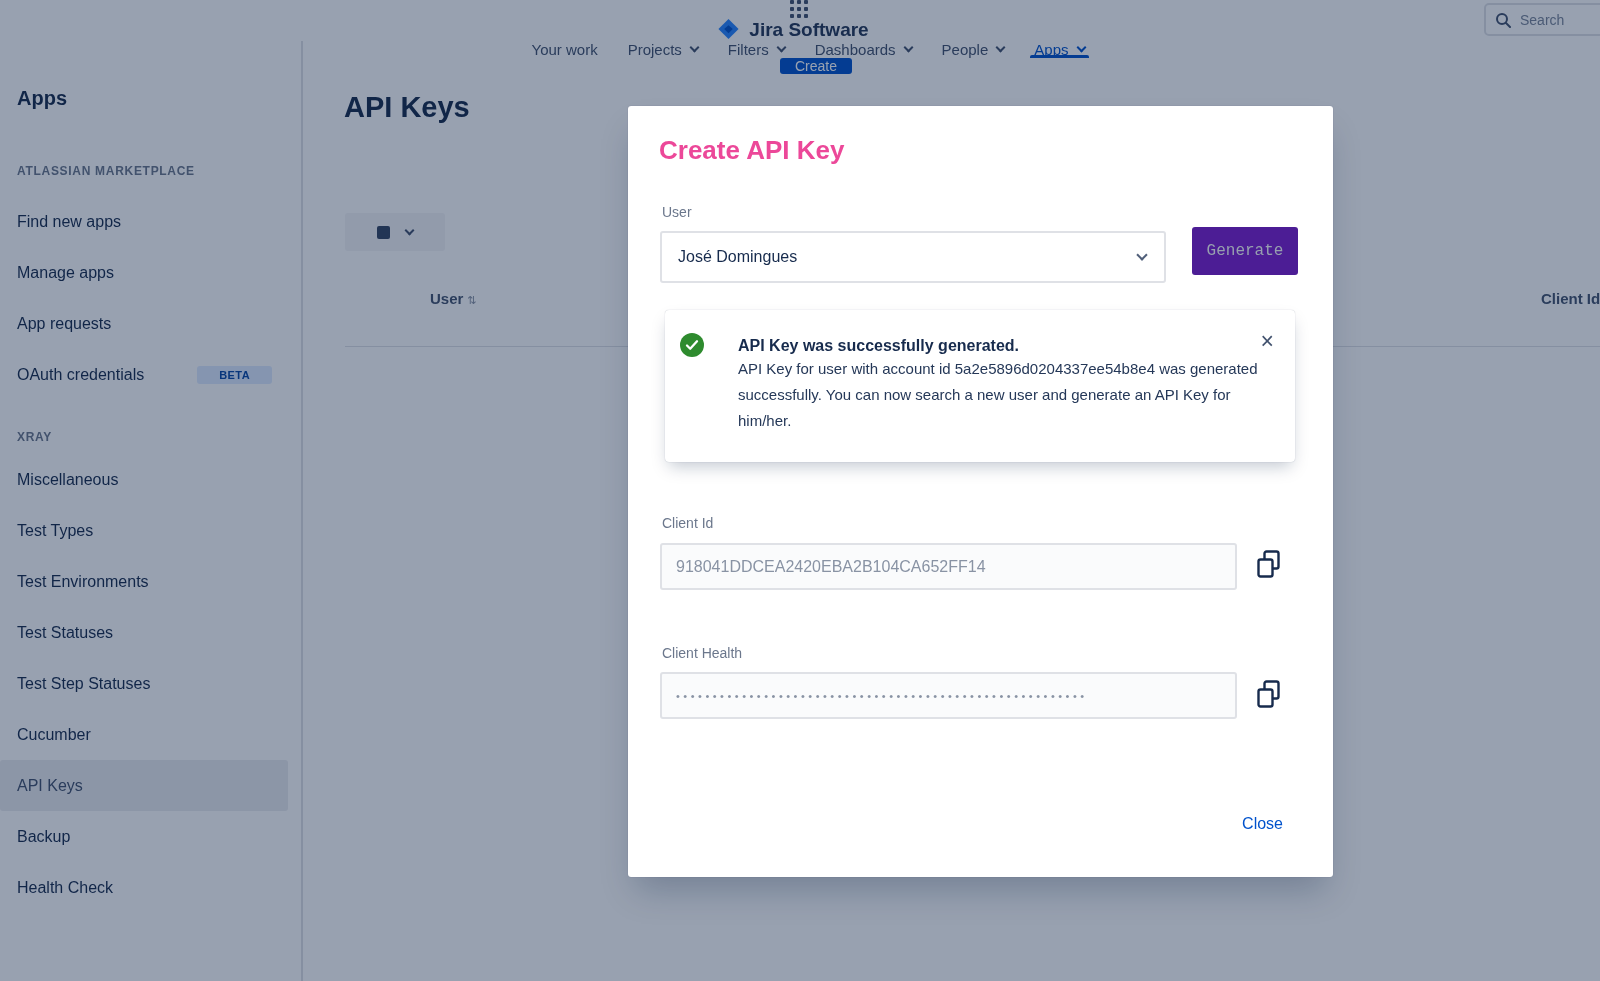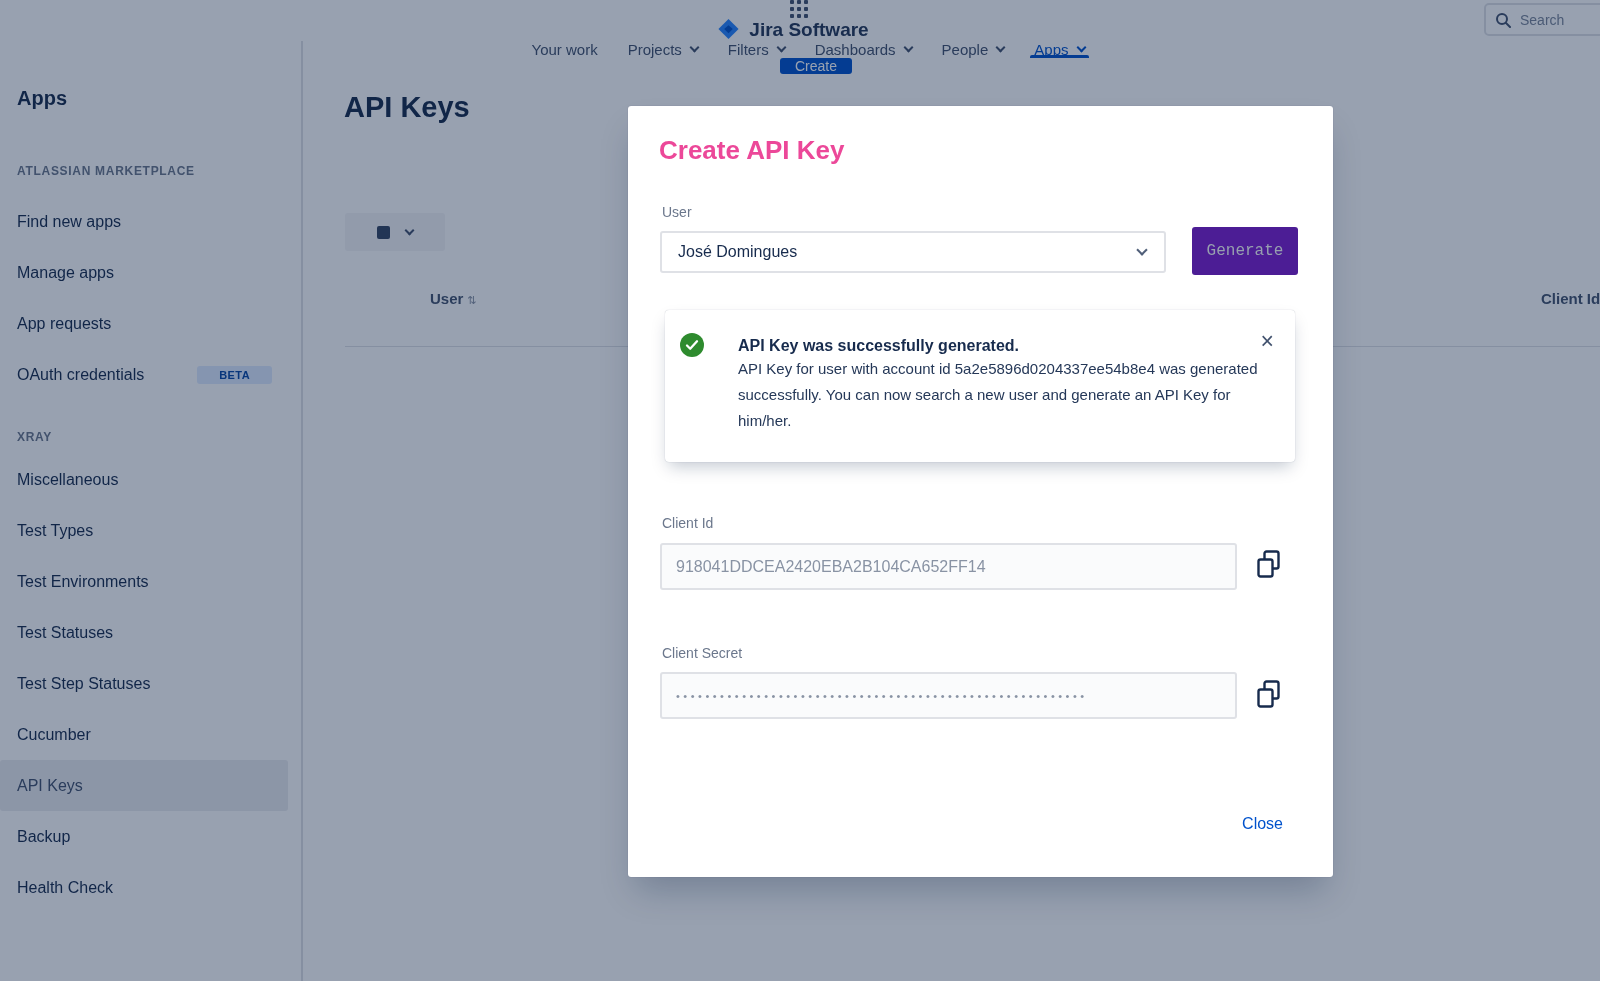--- a/index.html
+++ b/index.html
@@ -64,21 +64,21 @@
   .table-line{position:absolute;left:42px;width:1260px;top:305px;height:1px;background:#DFE1E6;}
   
   .overlay{position:absolute;inset:0;background:var(--overlay);z-index:5;}
   .modal{position:absolute;left:628px;top:106px;width:705px;height:771px;background:#fff;
     border-radius:3px;z-index:10;box-shadow:0 20px 32px -8px rgba(9,30,66,0.25),0 0 1px rgba(9,30,66,0.31);}
   .modal h2{position:absolute;left:31px;top:29px;margin:0;font-size:26px;font-weight:600;color:#ec4899;}
   .lbl{position:absolute;font-size:14px;color:#6B778C;}
   .user-lbl{left:34px;top:98px;}
   .cid-lbl{left:34px;top:409px;}
   .csec-lbl{left:34px;top:539px;}
-  .select{position:absolute;left:32px;top:125px;width:506px;height:42px;border:2px solid #DFE1E6;
+  .select{position:absolute;left:32px;top:125px;width:506px;height:52px;border:2px solid #DFE1E6;
     border-radius:3px;display:flex;align-items:center;justify-content:space-between;
     padding:0 18px 0 16px;font-size:16px;color:#172B4D;cursor:pointer;background:#fff;}
   .select .chev{color:#505F79;width:8px;height:8px;margin-top:-5px;}
   .generate{position:absolute;left:564px;top:121px;width:106px;height:48px;background:#4c1d95;
     border:none;border-radius:3px;font-size:16px;color:#97A0AF;font-family:Liberation Mono, monospace;}
   .flag{position:absolute;left:37px;top:204px;width:630px;height:152px;background:#fff;border-radius:4px;
     box-shadow:0 8px 16px -4px rgba(9,30,66,0.25),0 0 1px rgba(9,30,66,0.31);}
   .check{position:absolute;left:15px;top:23px;width:24px;height:24px;}
   .flag-title{position:absolute;left:73px;top:27px;font-size:16px;font-weight:700;color:#172B4D;}
   .flag-x{position:absolute;right:21px;top:20px;font-size:23px;color:#42526E;cursor:pointer;line-height:22px;}
@@ -252,21 +252,21 @@
     <div class="field cid">
       <span>918041DDCEA2420EBA2B104CA652FF14</span>
     </div>
     <span class="copy copy1">
       <svg width="27" height="31" viewBox="0 0 27 31">
         <rect x="9.5" y="2.5" width="14" height="17" rx="2" fill="none" stroke="#172B4D" stroke-width="2.4"></rect>
         <rect x="3.5" y="10.5" width="14" height="17" rx="2" fill="#fff" stroke="#172B4D" stroke-width="2.4"></rect>
       </svg>
     </span>
 
-    <label class="lbl csec-lbl">Client Secret</label>
+    <label class="lbl csec-lbl">Client Health</label>
     <div class="field csec">
       <span class="dots">••••••••••••••••••••••••••••••••••••••••••••••••••••••••</span>
     </div>
     <span class="copy copy2">
       <svg width="27" height="31" viewBox="0 0 27 31">
         <rect x="9.5" y="2.5" width="14" height="17" rx="2" fill="none" stroke="#172B4D" stroke-width="2.4"></rect>
         <rect x="3.5" y="10.5" width="14" height="17" rx="2" fill="#fff" stroke="#172B4D" stroke-width="2.4"></rect>
       </svg>
     </span>
 

